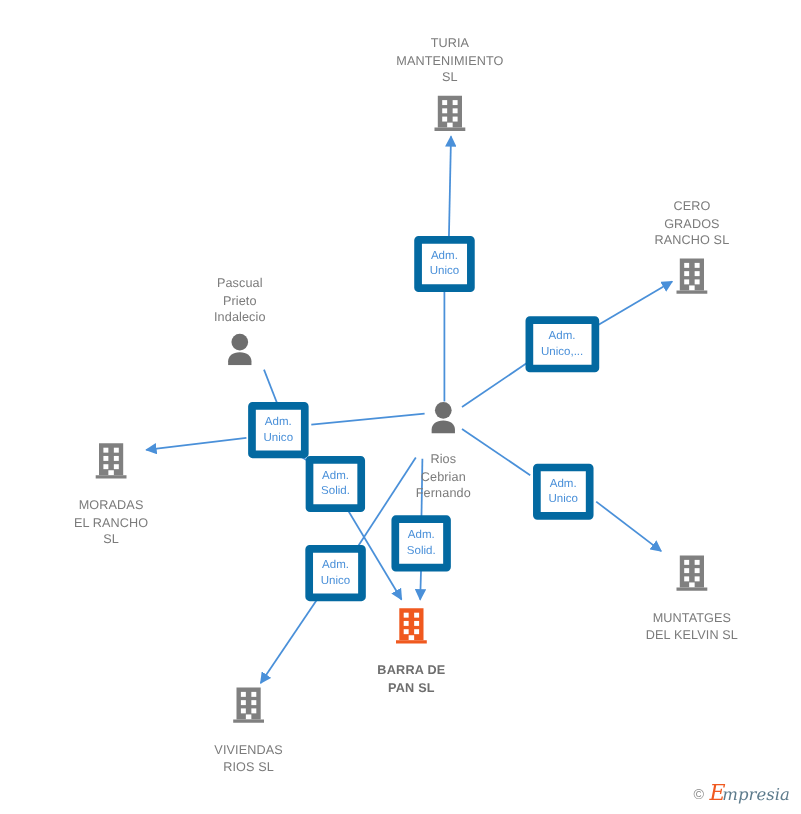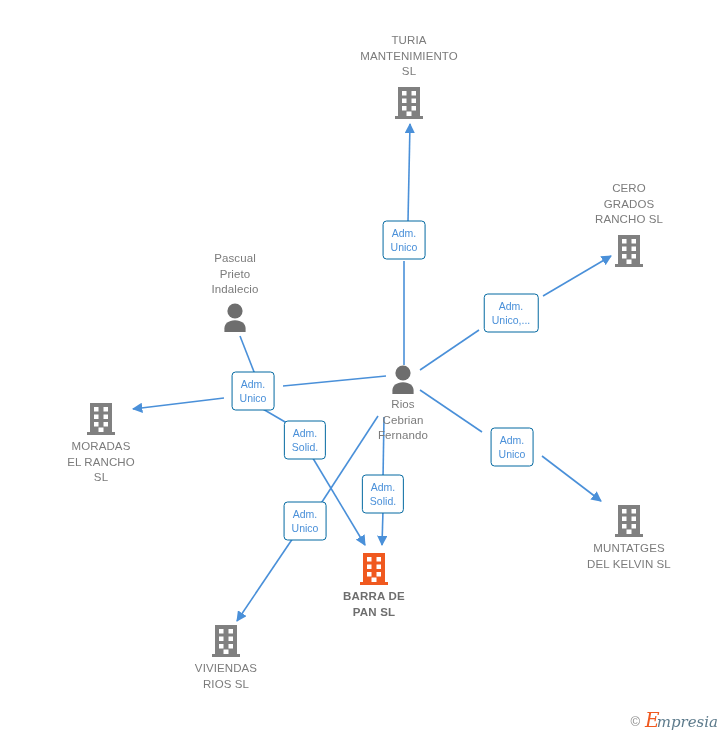--- a/index.html
+++ b/index.html
@@ -42,33 +42,33 @@
   }
   .node .glyph {
     display: block;
     line-height: 0;
   }
   .node .caption {
     display: block;
     white-space: pre-line;
   }
   .node.label-above .caption { margin-bottom: 4px; }
-  .node.label-below .caption { margin-top: 3px; }
+  .node.label-below .caption { margin-top: 17px; }
 
   .node.focus .caption {
     color: #6e6e6e;
     font-weight: bold;
     letter-spacing: .2px;
   }
 
   .edge-label {
     position: absolute;
     transform: translate(-50%, -50%);
     background: #ffffff;
-    border: 1px solid #0369a1;
+    border: 7px solid #0369a1;
     border-radius: 4px;
     color: #4a90d9;
     font-size: 10.5px;
     line-height: 14px;
     padding: 4px 7px 5px 7px;
     text-align: center;
     white-space: pre-line;
     box-sizing: border-box;
   }
 
@@ -184,21 +184,21 @@
         <rect x="9" y="14.5" width="4.5" height="4.5" fill="#fff"></rect>
         <rect x="18.5" y="14.5" width="4.5" height="4.5" fill="#fff"></rect>
         <rect x="9" y="22" width="4.5" height="4.5" fill="#fff"></rect>
         <rect x="18.5" y="22" width="4.5" height="4.5" fill="#fff"></rect>
         <rect x="13.5" y="27.5" width="5" height="4.5" fill="#fff"></rect>
         <path fill="#808080" d="M2 32h28v3H2z"></path>
       </svg>
     </span>
   </div>
 
-  <div class="node label-above" style="left:235px; top:251px;">
+  <div class="node label-above" style="left:218px; top:251px;">
     <span class="caption">Pascual
 Prieto
 Indalecio</span>
     <span class="glyph">
       <svg width="34" height="30" viewBox="0 0 34 30" xmlns="http://www.w3.org/2000/svg">
         <circle cx="17" cy="9" r="7.6" fill="#6e6e6e"></circle>
         <path fill="#6e6e6e" d="M17 18.2c-6.6 0-10.6 3.6-10.6 8.2V30h21.2v-3.6c0-4.6-4-8.2-10.6-8.2z"></path>
       </svg>
     </span>
   </div>

